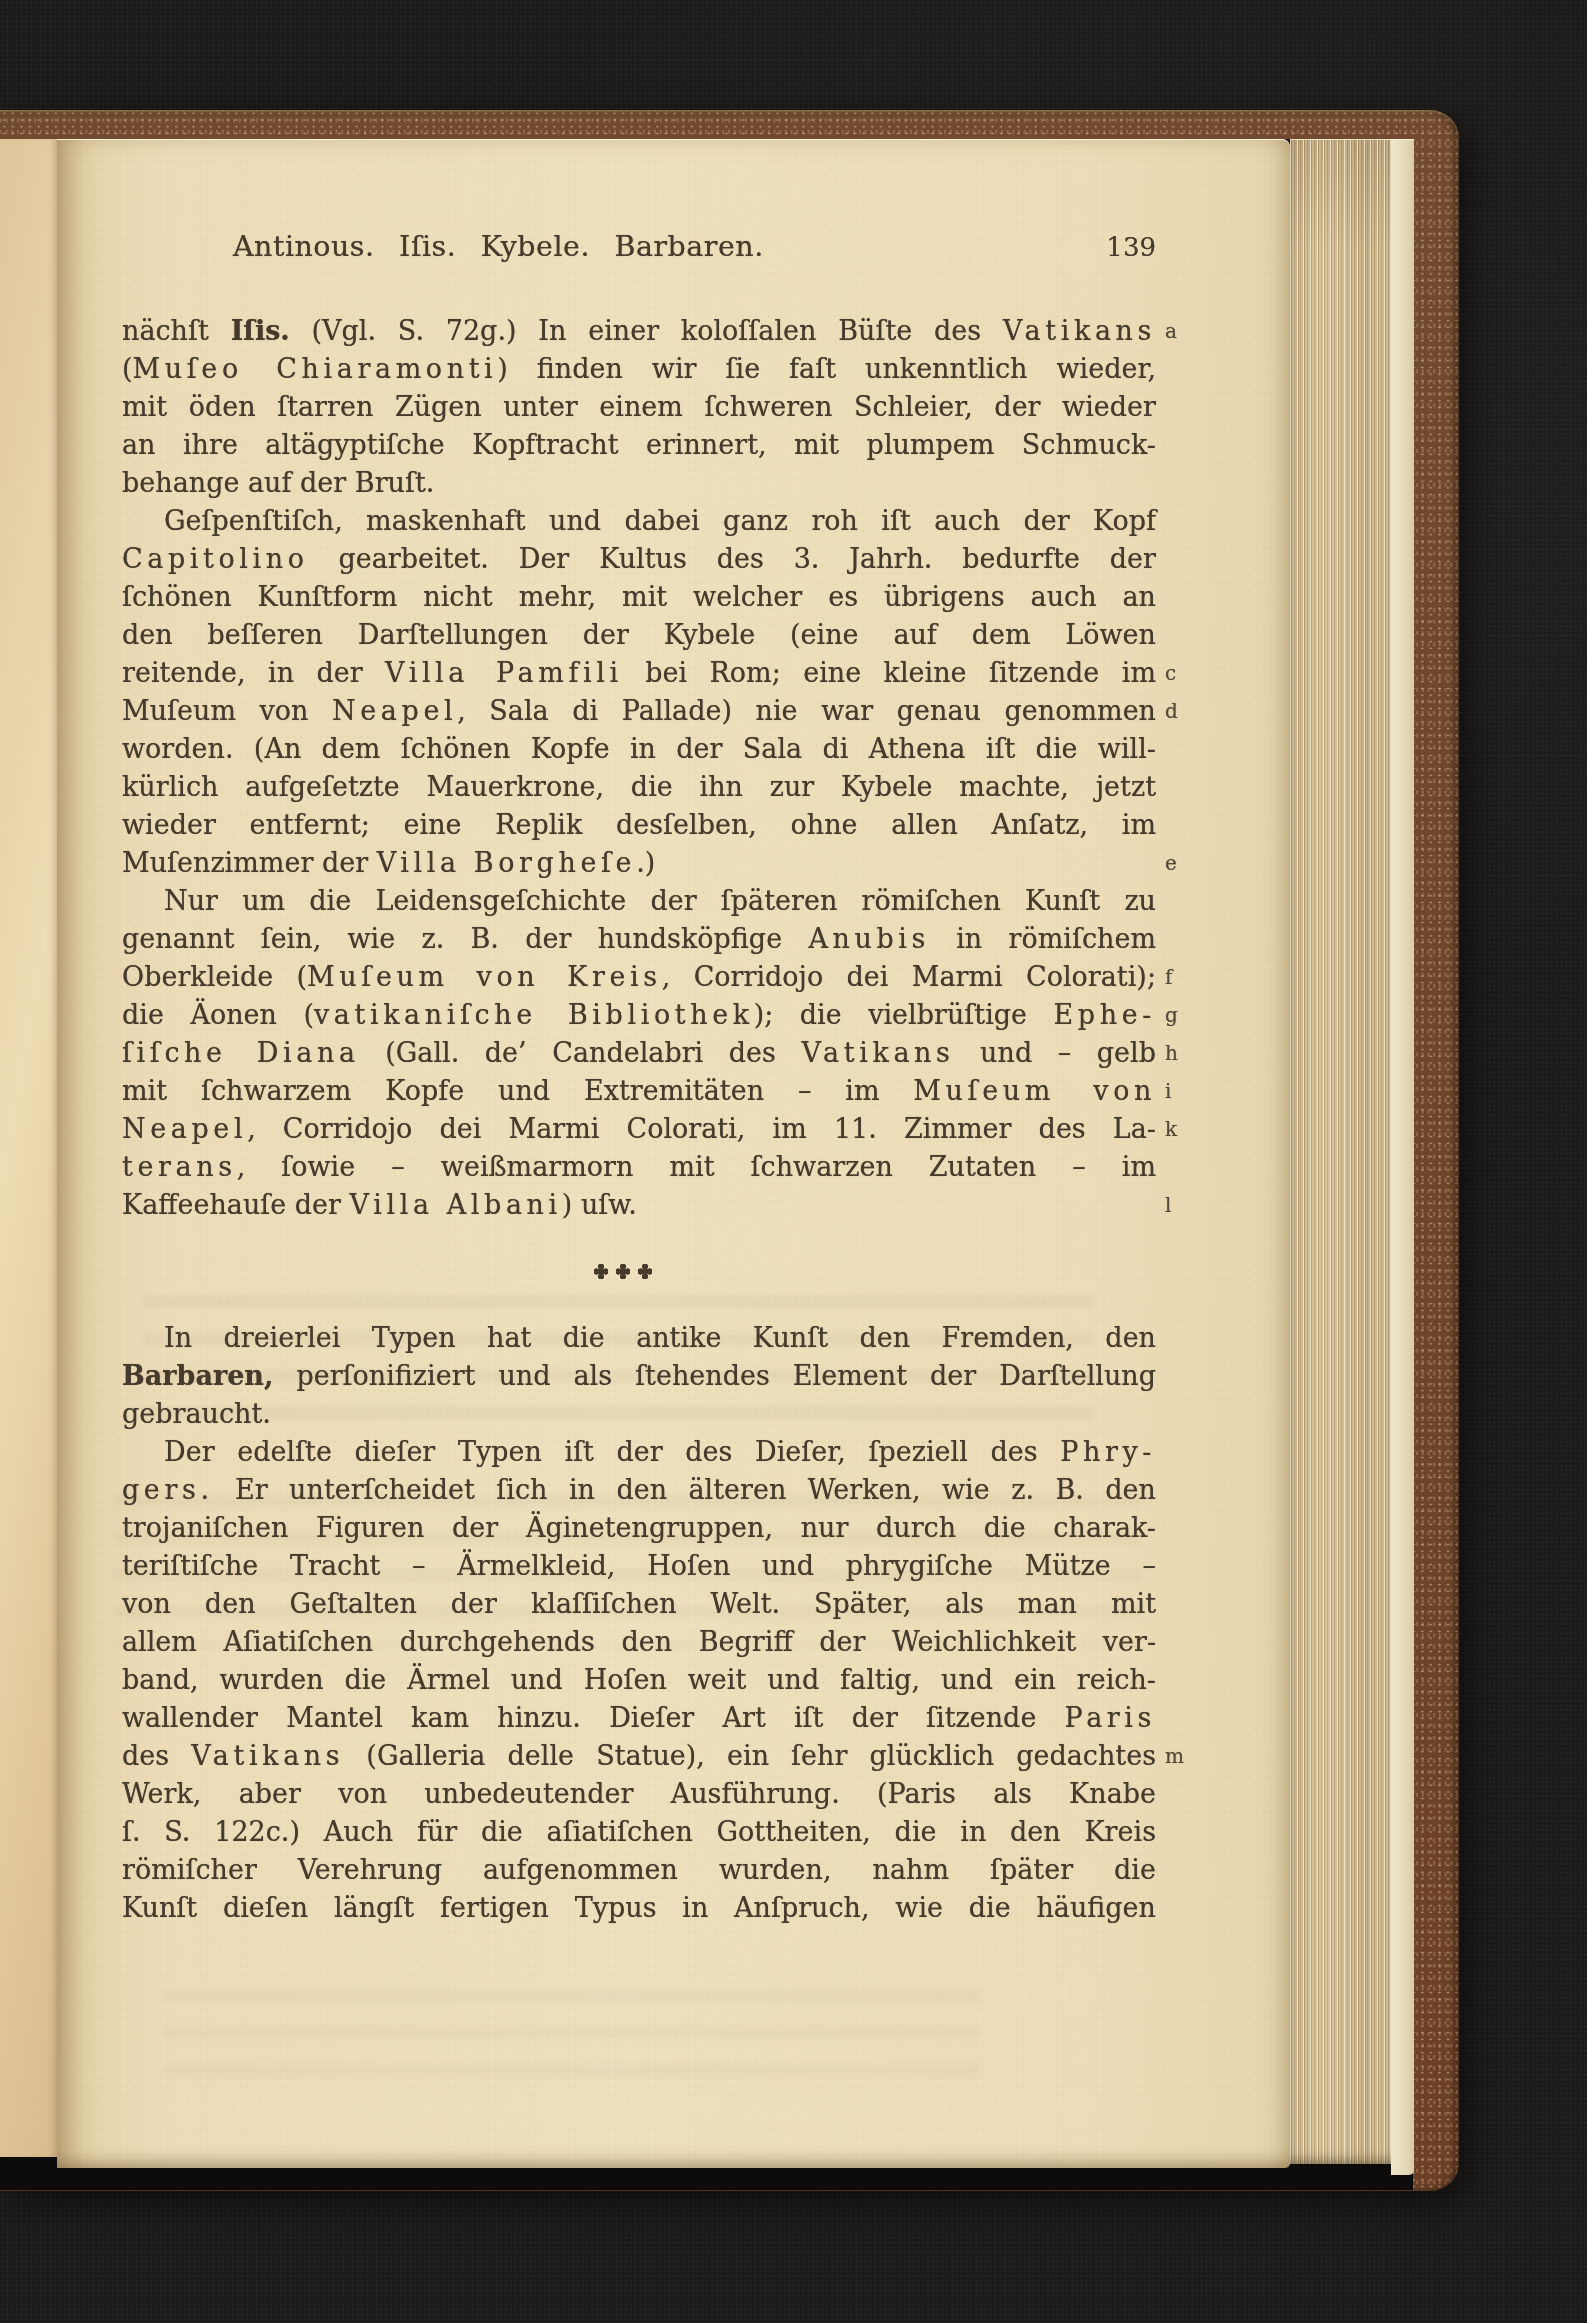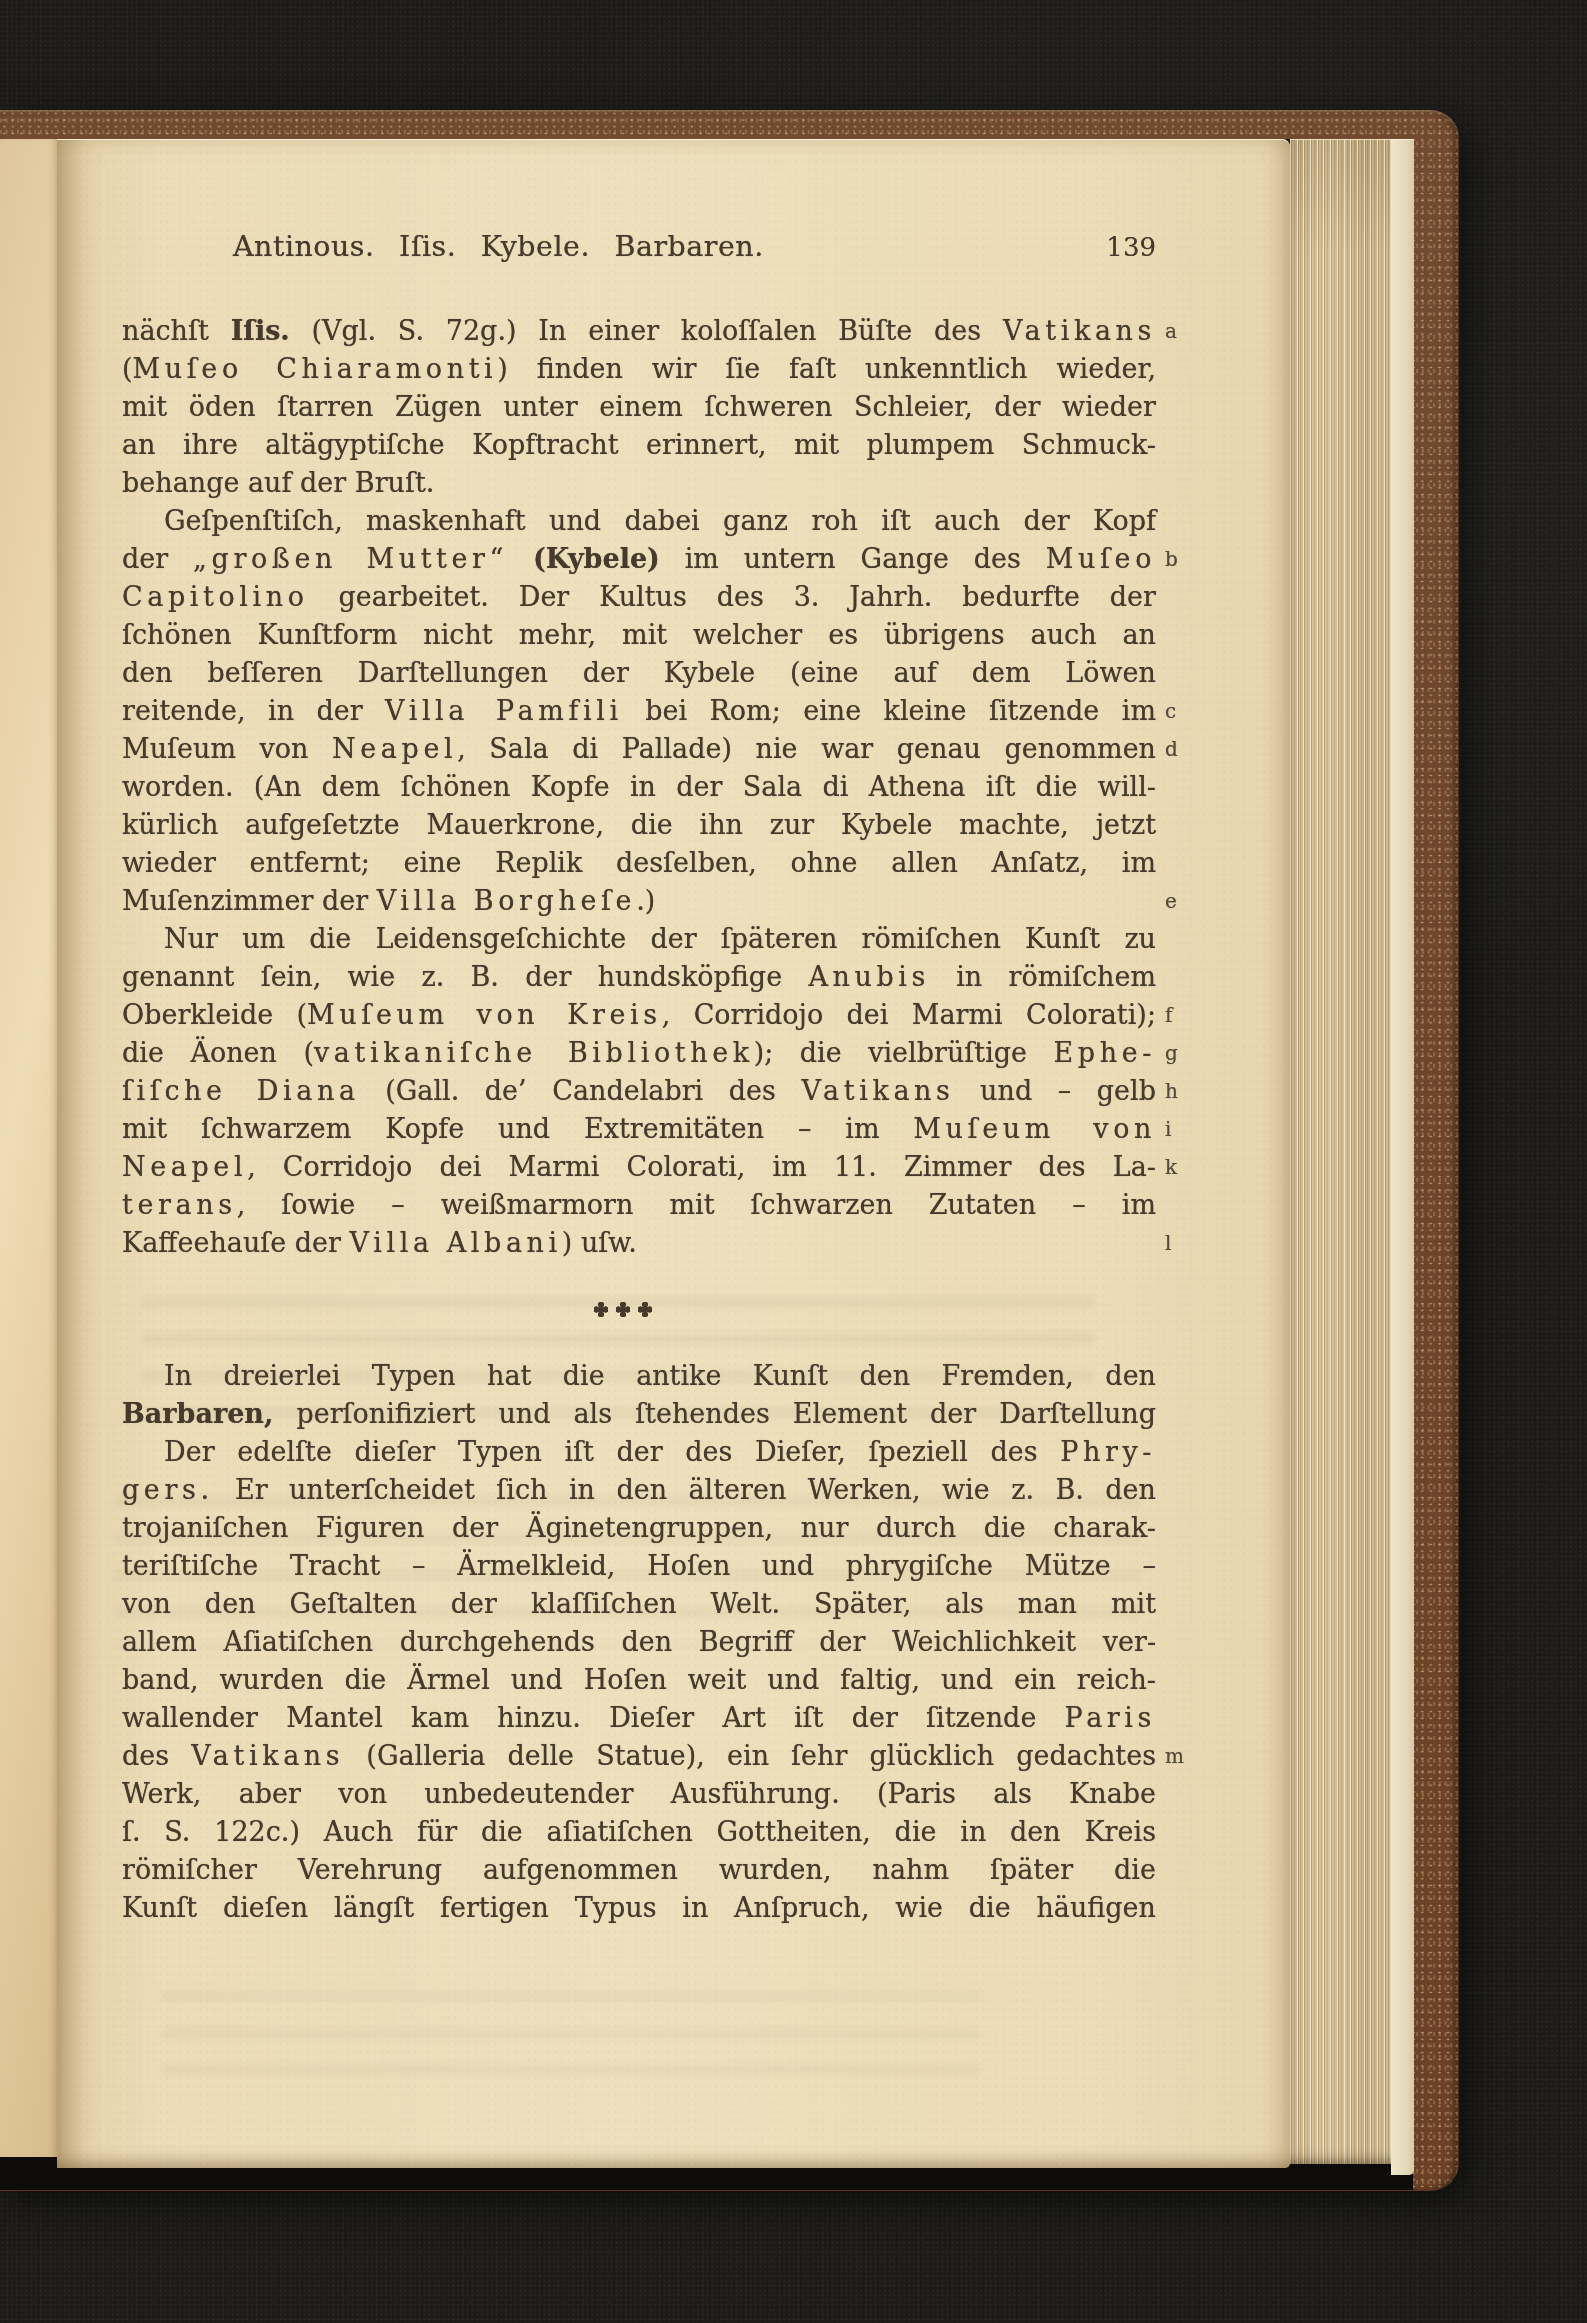--- a/index.html
+++ b/index.html
@@ -150,21 +150,20 @@
       <div class="textcol">
           <div class="para">
             <div class="line"><span class="">nächſt </span><span class="bold">Iſis.</span><span class=""> (Vgl. S. 72g.) In einer koloſſalen Büſte des </span><span class="sperr ">Vatikans</span><span class="mletter">a</span></div>
             <div class="line"><span class="">(</span><span class="sperr ">Muſeo Chiaramonti</span><span class="">) finden wir ſie faſt unkenntlich wieder,</span></div>
             <div class="line"><span class="">mit öden ſtarren Zügen unter einem ſchweren Schleier, der wieder</span></div>
             <div class="line"><span class="">an ihre altägyptiſche Kopftracht erinnert, mit plumpem Schmuck-</span></div>
             <div class="line endline"><span class="">behange auf der Bruſt.</span></div>
           </div>
           <div class="para">
             <div class="line indent"><span class="">Geſpenſtiſch, maskenhaft und dabei ganz roh iſt auch der Kopf</span></div>
-            <div class="line"><span class="">der </span><span class="sperr ">„großen Mutter“</span><span class=""> </span><span class="bold">(Kybele)</span><span class=""> im untern Gange des </span><span class="sperr ">Muſeo</span><span class="mletter">b</span></div>
             <div class="line"><span class="sperr ">Capitolino</span><span class=""> gearbeitet. Der Kultus des 3. Jahrh. bedurfte der</span></div>
             <div class="line"><span class="">ſchönen Kunſtform nicht mehr, mit welcher es übrigens auch an</span></div>
             <div class="line"><span class="">den beſſeren Darſtellungen der Kybele (eine auf dem Löwen</span></div>
             <div class="line"><span class="">reitende, in der </span><span class="sperr ">Villa Pamfili</span><span class=""> bei Rom; eine kleine ſitzende im</span><span class="mletter">c</span></div>
             <div class="line"><span class="">Muſeum von </span><span class="sperr ">Neapel</span><span class="">, Sala di Pallade) nie war genau genommen</span><span class="mletter">d</span></div>
             <div class="line"><span class="">worden. (An dem ſchönen Kopfe in der Sala di Athena iſt die will-</span></div>
             <div class="line"><span class="">kürlich aufgeſetzte Mauerkrone, die ihn zur Kybele machte, jetzt</span></div>
             <div class="line"><span class="">wieder entfernt; eine Replik desſelben, ohne allen Anſatz, im</span></div>
             <div class="line endline"><span class="">Muſenzimmer der </span><span class="sperr ">Villa Borgheſe</span><span class="">.)</span><span class="mletter">e</span></div>
           </div>
@@ -180,20 +179,21 @@
             <div class="line endline"><span class="">Kaffeehauſe der </span><span class="sperr ">Villa Albani</span><span class="">) uſw.</span><span class="mletter">l</span></div>
           </div>
           <div class="separator">
             <span class="orn"></span>
             <span class="orn"></span>
             <span class="orn"></span>
           </div>
           <div class="para">
             <div class="line indent"><span class="">In dreierlei Typen hat die antike Kunſt den Fremden, den</span></div>
             <div class="line"><span class="bold">Barbaren,</span><span class=""> perſonifiziert und als ſtehendes Element der Darſtellung</span></div>
+            <div class="line endline"><span class="">gebraucht.</span></div>
           </div>
           <div class="para">
             <div class="line indent"><span class="">Der edelſte dieſer Typen iſt der des Dieſer, ſpeziell des </span><span class="sperr ">Phry-</span></div>
             <div class="line"><span class="sperr ">gers.</span><span class=""> Er unterſcheidet ſich in den älteren Werken, wie z. B. den</span></div>
             <div class="line"><span class="">trojaniſchen Figuren der Äginetengruppen, nur durch die charak-</span></div>
             <div class="line"><span class="">teriſtiſche Tracht – Ärmelkleid, Hoſen und phrygiſche Mütze –</span></div>
             <div class="line"><span class="">von den Geſtalten der klaſſiſchen Welt. Später, als man mit</span></div>
             <div class="line"><span class="">allem Aſiatiſchen durchgehends den Begriff der Weichlichkeit ver-</span></div>
             <div class="line"><span class="">band, wurden die Ärmel und Hoſen weit und faltig, und ein reich-</span></div>
             <div class="line"><span class="">wallender Mantel kam hinzu. Dieſer Art iſt der ſitzende </span><span class="sperr ">Paris</span></div>

